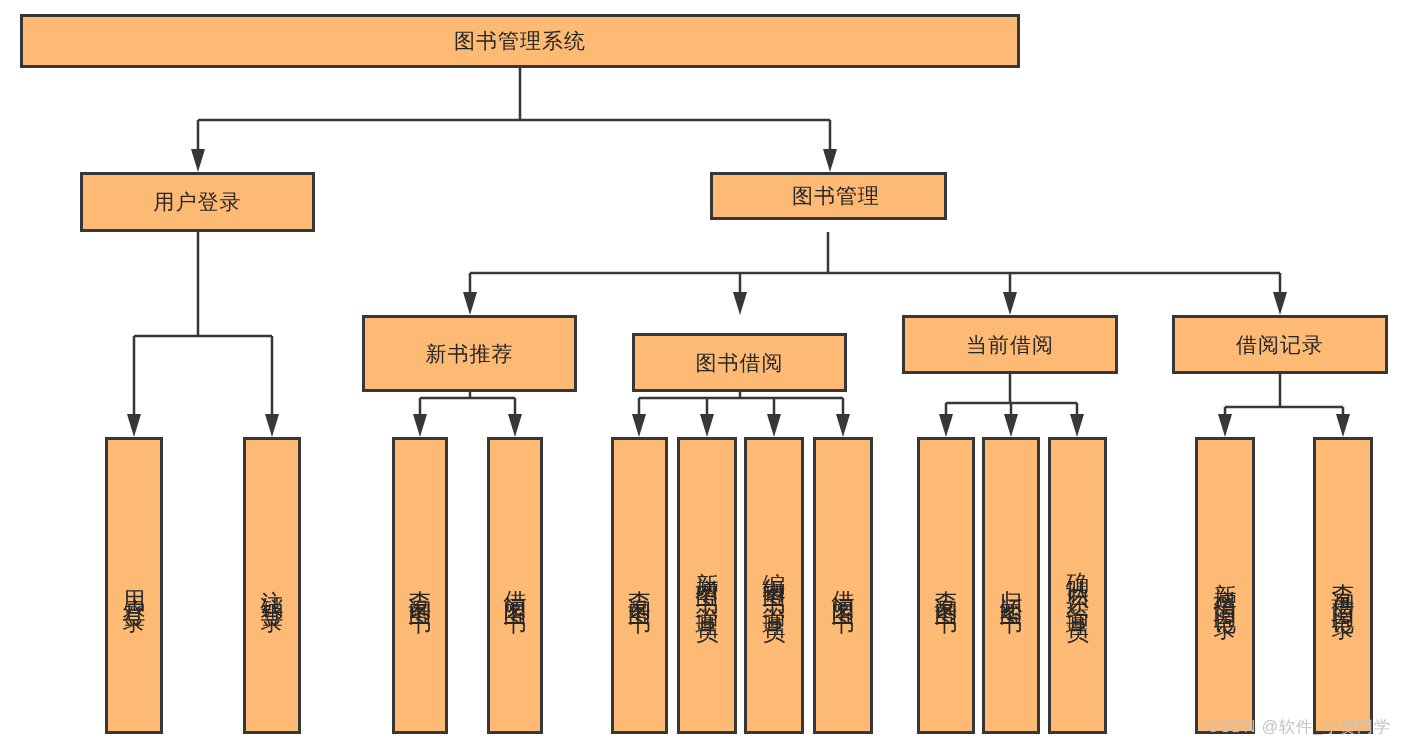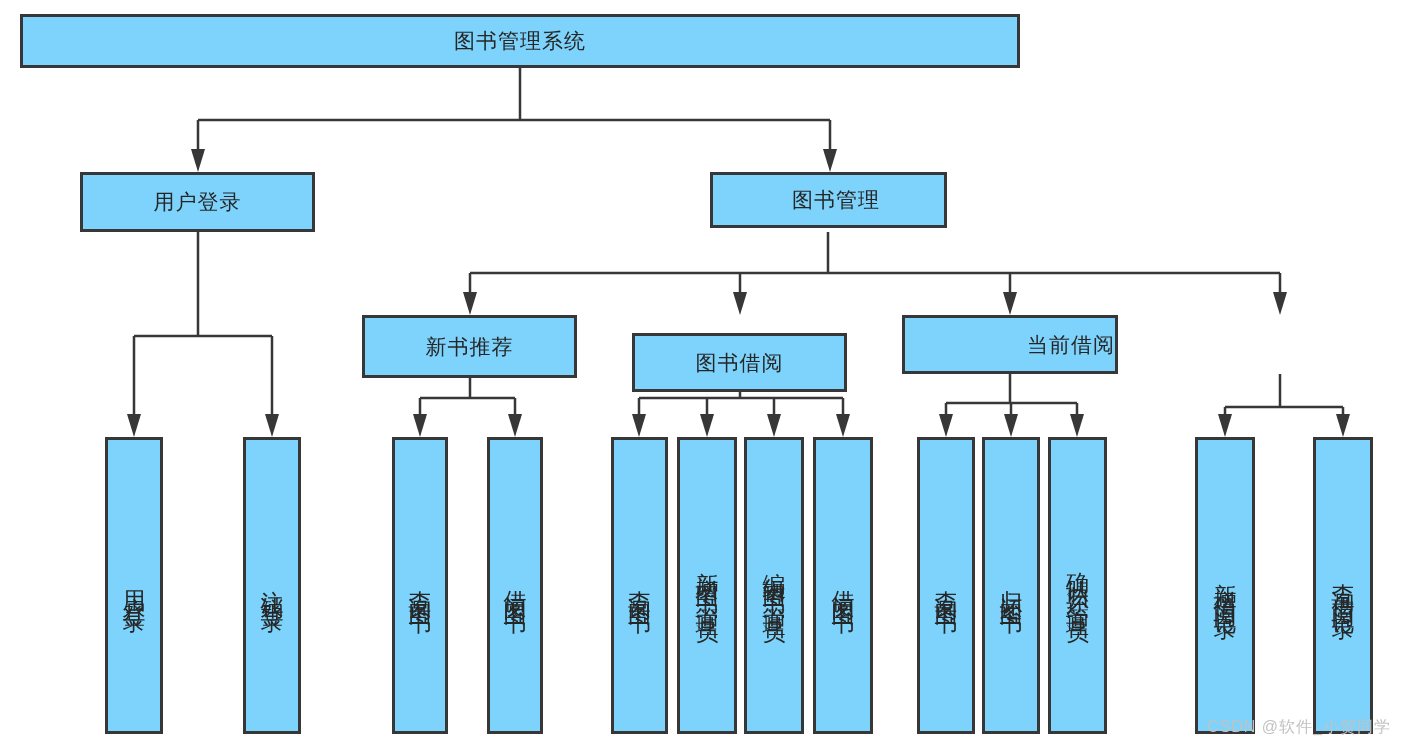--- a/index.html
+++ b/index.html
@@ -13,21 +13,21 @@
   body {
     font-family: "Liberation Sans", "DejaVu Sans", sans-serif;
     background: var(--background);
     position: relative;
     overflow: hidden;
   }
   .canvas { position: absolute; left: 0; top: 0; width: 1405px; height: 747px; }
   svg.connectors { position: absolute; left: 0; top: 0; color: var(--line); }
   .node {
     position: absolute;
-    background: #7dd3fc;
+    background: #fdba74;
     border: 3px solid var(--line);
     display: flex;
     align-items: center;
     justify-content: center;
     color: var(--text);
     font-size: 21px;
     letter-spacing: 1px;
   }
   .node.leaf {
     font-size: 23px;
@@ -94,32 +94,35 @@
     </g>
   </svg>
 
   <div class="node" style="left:20px; top:14px; width:1000px; height:54px;">
     <span>图书管理系统</span>
   </div>
 
   <div class="node" style="left:80px; top:172px; width:235px; height:60px;">
     <span>用户登录</span>
   </div>
-  <div class="node" style="left:710px; top:172px; width:237px; height:56px;padding-left:15px;">
+  <div class="node" style="left:710px; top:172px; width:237px; height:48px;padding-left:15px;">
     <span>图书管理</span>
   </div>
 
-  <div class="node" style="left:362px; top:315px; width:215px; height:63px;text-align:right;">
+  <div class="node" style="left:362px; top:315px; width:215px; height:77px;text-align:right;">
     <span>新书推荐</span>
   </div>
   <div class="node" style="left:632px; top:333px; width:215px; height:59px;">
     <span>图书借阅</span>
   </div>
-  <div class="node" style="left:902px; top:315px; width:216px; height:59px;justify-content:flex-end;">
+  <div class="node" style="left:902px; top:315px; width:216px; height:59px;">
     <span>当前借阅</span>
+  </div>
+  <div class="node" style="left:1172px; top:315px; width:216px; height:59px;">
+    <span>借阅记录</span>
   </div>
 
   <div class="node leaf" style="left:105px; top:437px; width:58px; height:297px;">
     <span class="vtext">用户登录</span>
   </div>
   <div class="node leaf" style="left:243px; top:437px; width:58px; height:297px;">
     <span class="vtext">注销登录</span>
   </div>
 
   <div class="node leaf" style="left:392px; top:437px; width:56px; height:297px;">

